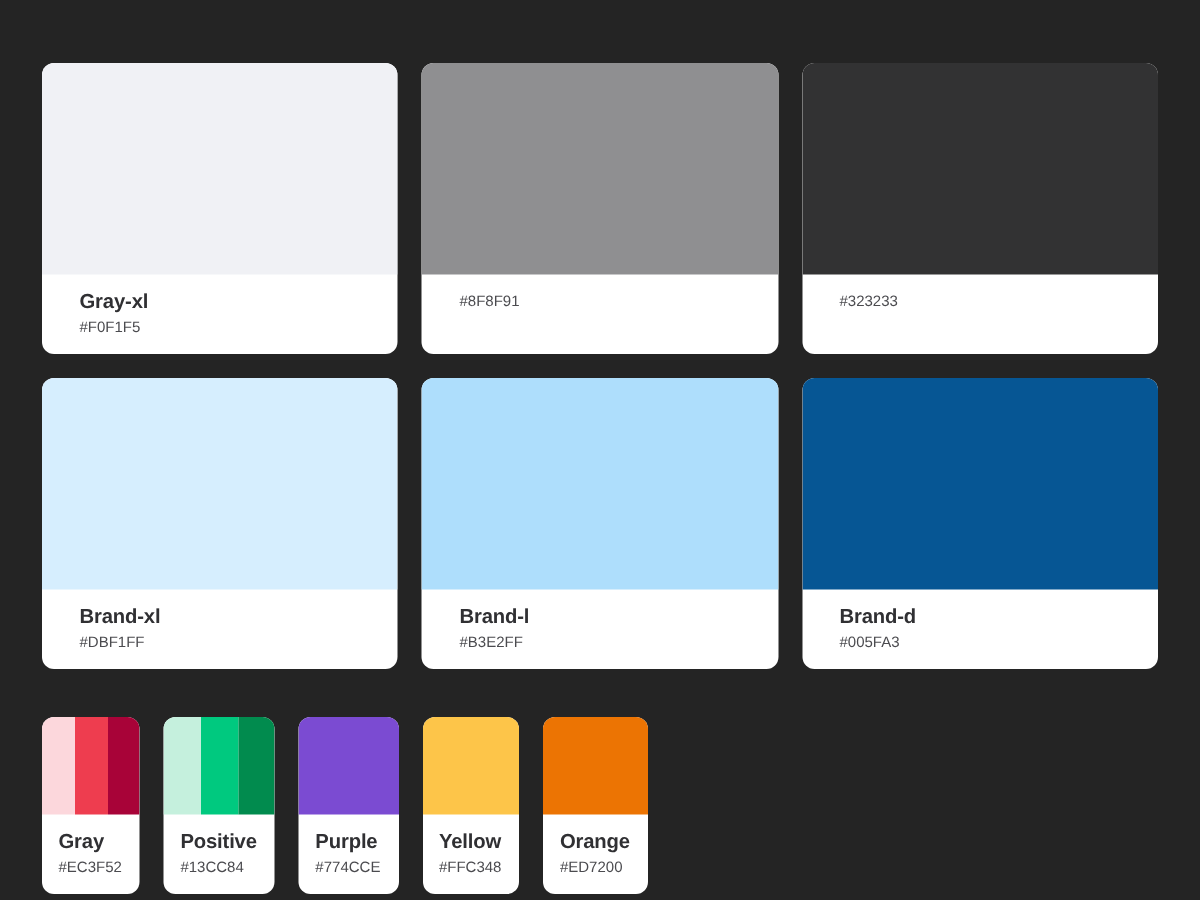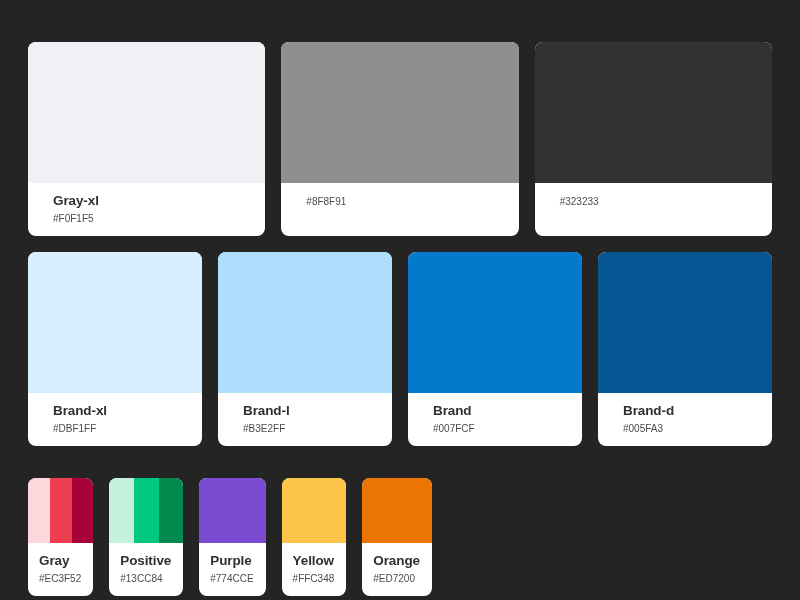--- a/index.html
+++ b/index.html
@@ -135,29 +135,20 @@
     <div class="swatch-card">
       <div class="swatch-color">
         <div class="swatch-stripe" style="background:#AEDEFC"></div>
       </div>
       <div class="swatch-label">
         <div class="swatch-name">Brand-l</div>
         <div class="swatch-hex">#B3E2FF</div>
       </div>
     </div>
 
-    <div class="swatch-card">
-      <div class="swatch-color">
-        <div class="swatch-stripe" style="background:#0579CC"></div>
-      </div>
-      <div class="swatch-label">
-        <div class="swatch-name">Brand</div>
-        <div class="swatch-hex">#007FCF</div>
-      </div>
-    </div>
 
     <div class="swatch-card">
       <div class="swatch-color">
         <div class="swatch-stripe" style="background:#065694"></div>
       </div>
       <div class="swatch-label">
         <div class="swatch-name">Brand-d</div>
         <div class="swatch-hex">#005FA3</div>
       </div>
     </div>

